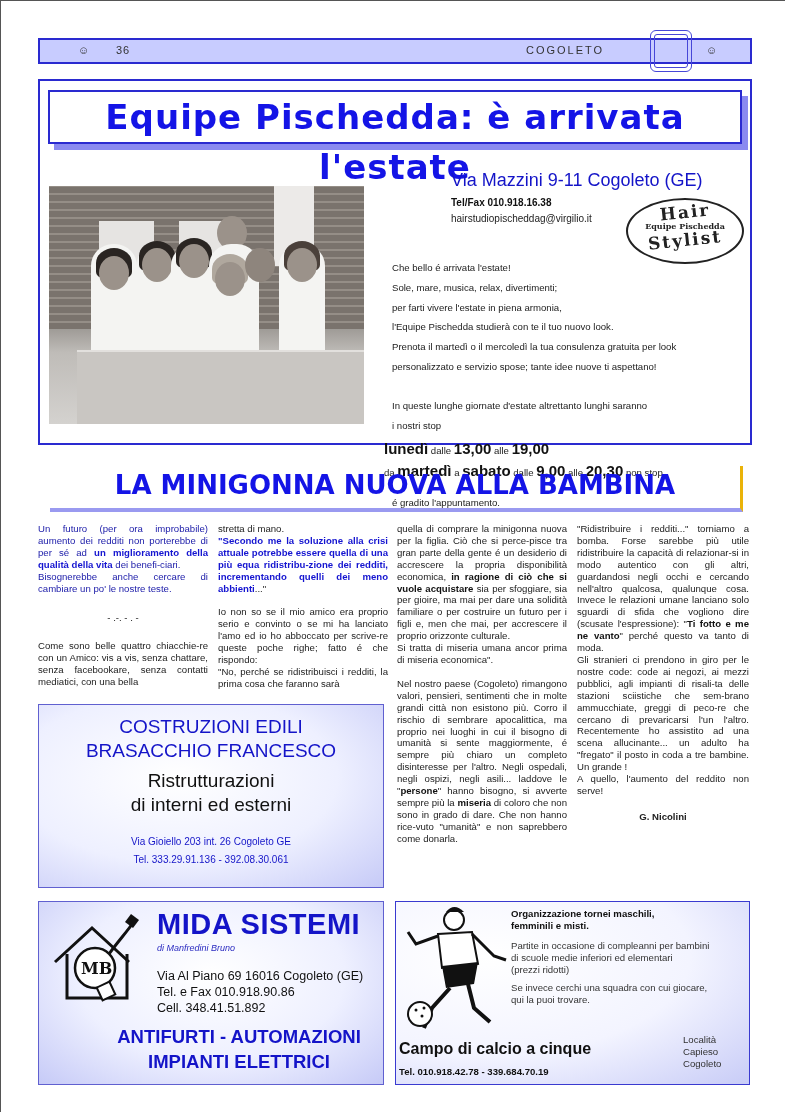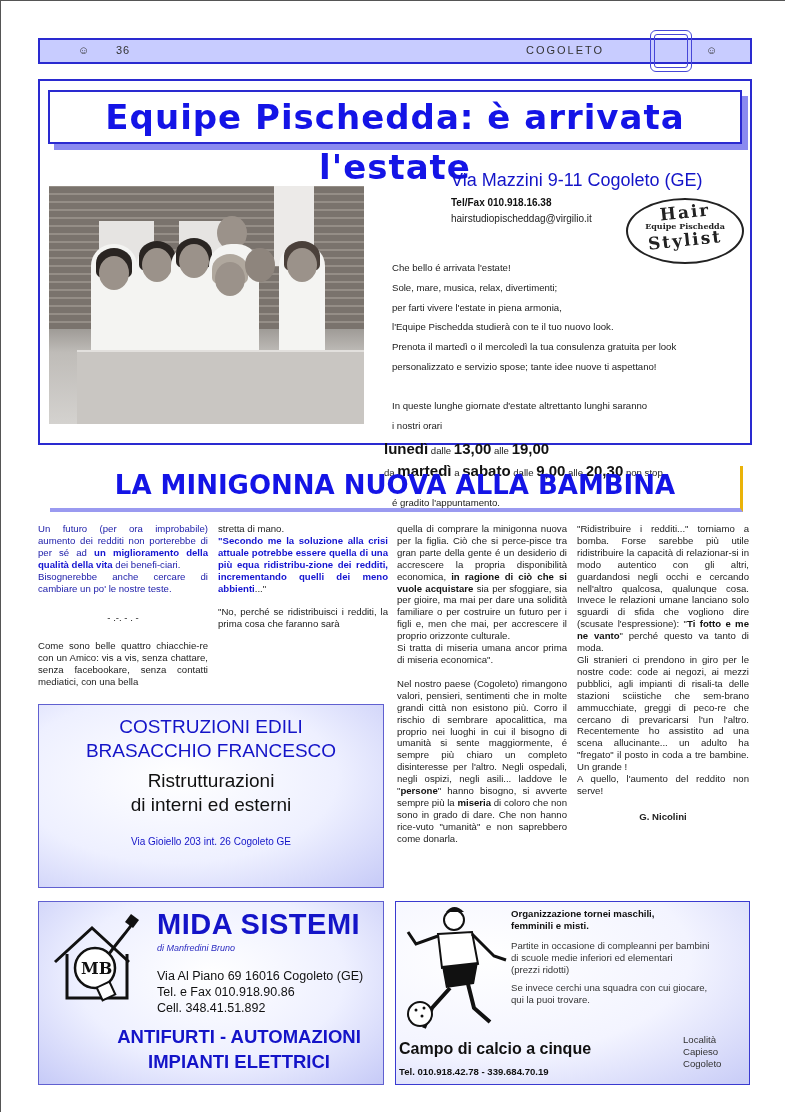--- a/index.html
+++ b/index.html
@@ -136,21 +136,21 @@
 
 <div class="promo">
   <p>Che bello é arrivata l'estate!</p>
   <p>Sole, mare, musica, relax, divertimenti;</p>
   <p>per farti vivere l'estate in piena armonia,</p>
   <p>l'Equipe Pischedda studierà con te il tuo nuovo look.</p>
   <p>Prenota il martedì o il mercoledì la tua  consulenza gratuita per look</p>
   <p>personalizzato e servizio spose; tante idee nuove ti aspettano!</p>
   <div class="gap"></div>
   <p>In queste lunghe giornate d'estate altrettanto lunghi saranno</p>
-  <p>i nostri orari</p>
+  <p>i nostri stop</p>
   <div class="hours">
     <div class="h-line">
       <b>lunedì</b>
       <span>dalle</span>
       <b>13,00</b>
       <span>alle</span>
       <b>19,00</b>
     </div>
     <div class="h-line">
       <span>da</span>
@@ -178,20 +178,21 @@
   <div class="sp" style="height:18px"></div>
   <p class="center">- .-.  - . -</p>
   <div class="sp" style="height:16px"></div>
   <p>Come sono belle quattro chiacchie-re con un Amico: vis a vis, senza chattare, senza facebookare, senza contatti mediatici, con una bella</p>
 </div>
 
 <div class="col c2">
   <p>stretta di mano.</p>
   <p class="bblue"><span>"</span><span>Secondo me la soluzione alla crisi attuale potrebbe essere quella di una più equa ridistribu-zione dei redditi, incrementando quelli dei meno abbienti</span><span style="font-weight:normal;color:#222">..."</span></p>
   <div class="sp"></div>
+  <p>Io non so se il mio amico era proprio serio e convinto o se mi ha lanciato l'amo ed io ho abboccato per scrive-re queste poche righe; fatto é che rispondo:</p>
   <p>"No, perché se ridistribuisci i redditi, la prima cosa che faranno sarà</p>
 </div>
 
 <div class="col c3">
   <p><span>quella di comprare la minigonna nuova per la figlia. Ciò che si perce-pisce tra gran parte della gente é un desiderio di accrescere la propria disponibilità economica, </span><span class="bblk">in ragione di ciò che si vuole acquistare</span><span> sia per sfoggiare, sia per gioire, ma mai per dare una solidità familiare o per costruire un futuro per i figli e, men che mai, per accrescere il proprio orizzonte culturale.</span></p>
   <p>Si tratta di miseria umana ancor prima di miseria economica".</p>
   <div class="sp"></div>
   <p><span>Nel nostro paese (Cogoleto) rimangono valori, pensieri, sentimenti che in molte grandi città non esistono più. Corro il rischio di sembrare apocalittica, ma proprio nei luoghi in cui il bisogno di umanità si sente maggiormente, é sempre più chiaro un completo disinteresse per l'altro.  Negli ospedali, negli ospizi, negli asili... laddove le "</span><span class="bblk">persone</span><span>" hanno bisogno, si avverte sempre più la </span><span class="bblk">miseria</span><span> di coloro che non sono in grado di dare. Che non hanno rice-vuto "umanità"  e non saprebbero come donarla.</span></p>
 </div>
 
@@ -206,20 +207,21 @@
   <div class="t1">
     <div>COSTRUZIONI EDILI</div>
     <div>BRASACCHIO FRANCESCO</div>
   </div>
   <div class="t2">
     <div>Ristrutturazioni</div>
     <div>di interni ed esterni</div>
   </div>
   <div class="t3">
     <div>Via Gioiello 203 int. 26 Cogoleto GE</div>
+    <div>Tel.   333.29.91.136 - 392.08.30.061</div>
   </div>
 </div>
 
 <div class="ad-mida">
   <svg class="mida-logo" viewBox="0 0 100 100">
     <polyline points="8,52 45,18 82,52" fill="none" stroke="#111" stroke-width="3"></polyline>
     <polyline points="20,44 20,88 80,88 80,44" fill="none" stroke="#111" stroke-width="3"></polyline>
     <circle cx="48" cy="58" r="20" fill="#fff" stroke="#111" stroke-width="2.5"></circle>
     <rect x="52" y="74" width="14" height="14" fill="#fff" stroke="#111" stroke-width="2" transform="rotate(-25 59 81)"></rect>
     <path d="M62,44 C72,30 80,22 88,10" fill="none" stroke="#111" stroke-width="3"></path>

